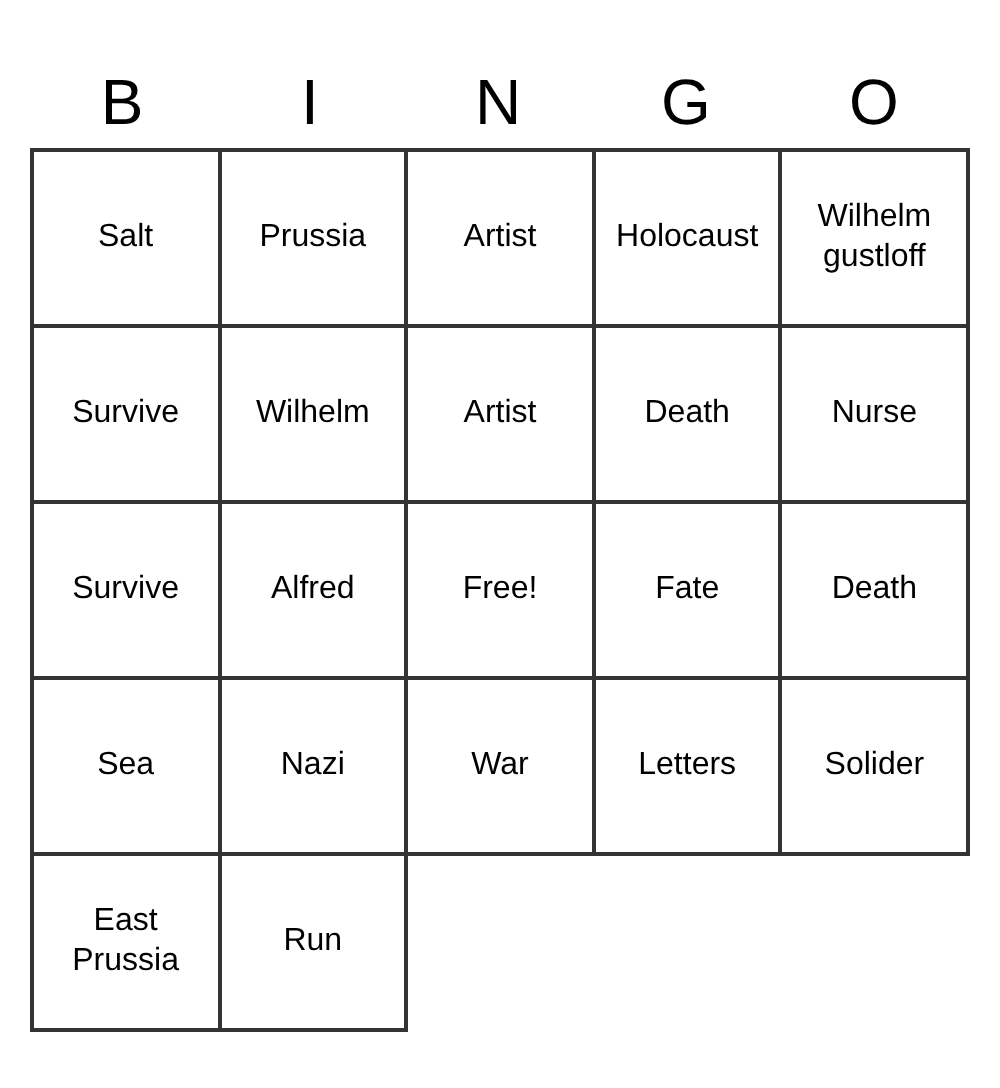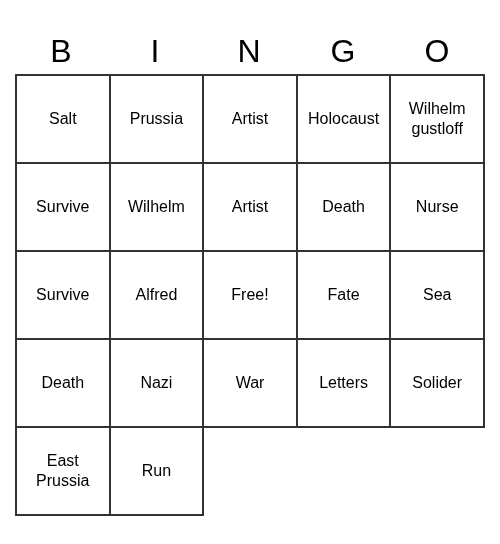--- a/index.html
+++ b/index.html
@@ -106,24 +106,24 @@
       <div class="bingo-cell">
         <span class="lg">Alfred</span>
       </div>
       <div class="bingo-cell">
         <span class="xl">Free!</span>
       </div>
       <div class="bingo-cell">
         <span class="xl">Fate</span>
       </div>
       <div class="bingo-cell">
-        <span class="xl">Sea</span>
+        <span class="lg">Death</span>
       </div>
       <div class="bingo-cell">
-        <span class="lg">Death</span>
+        <span class="xl">Sea</span>
       </div>
       <div class="bingo-cell">
         <span class="xl">Nazi</span>
       </div>
       <div class="bingo-cell">
         <span class="xl">War</span>
       </div>
       <div class="bingo-cell">
         <span class="md">Letters</span>
       </div>

